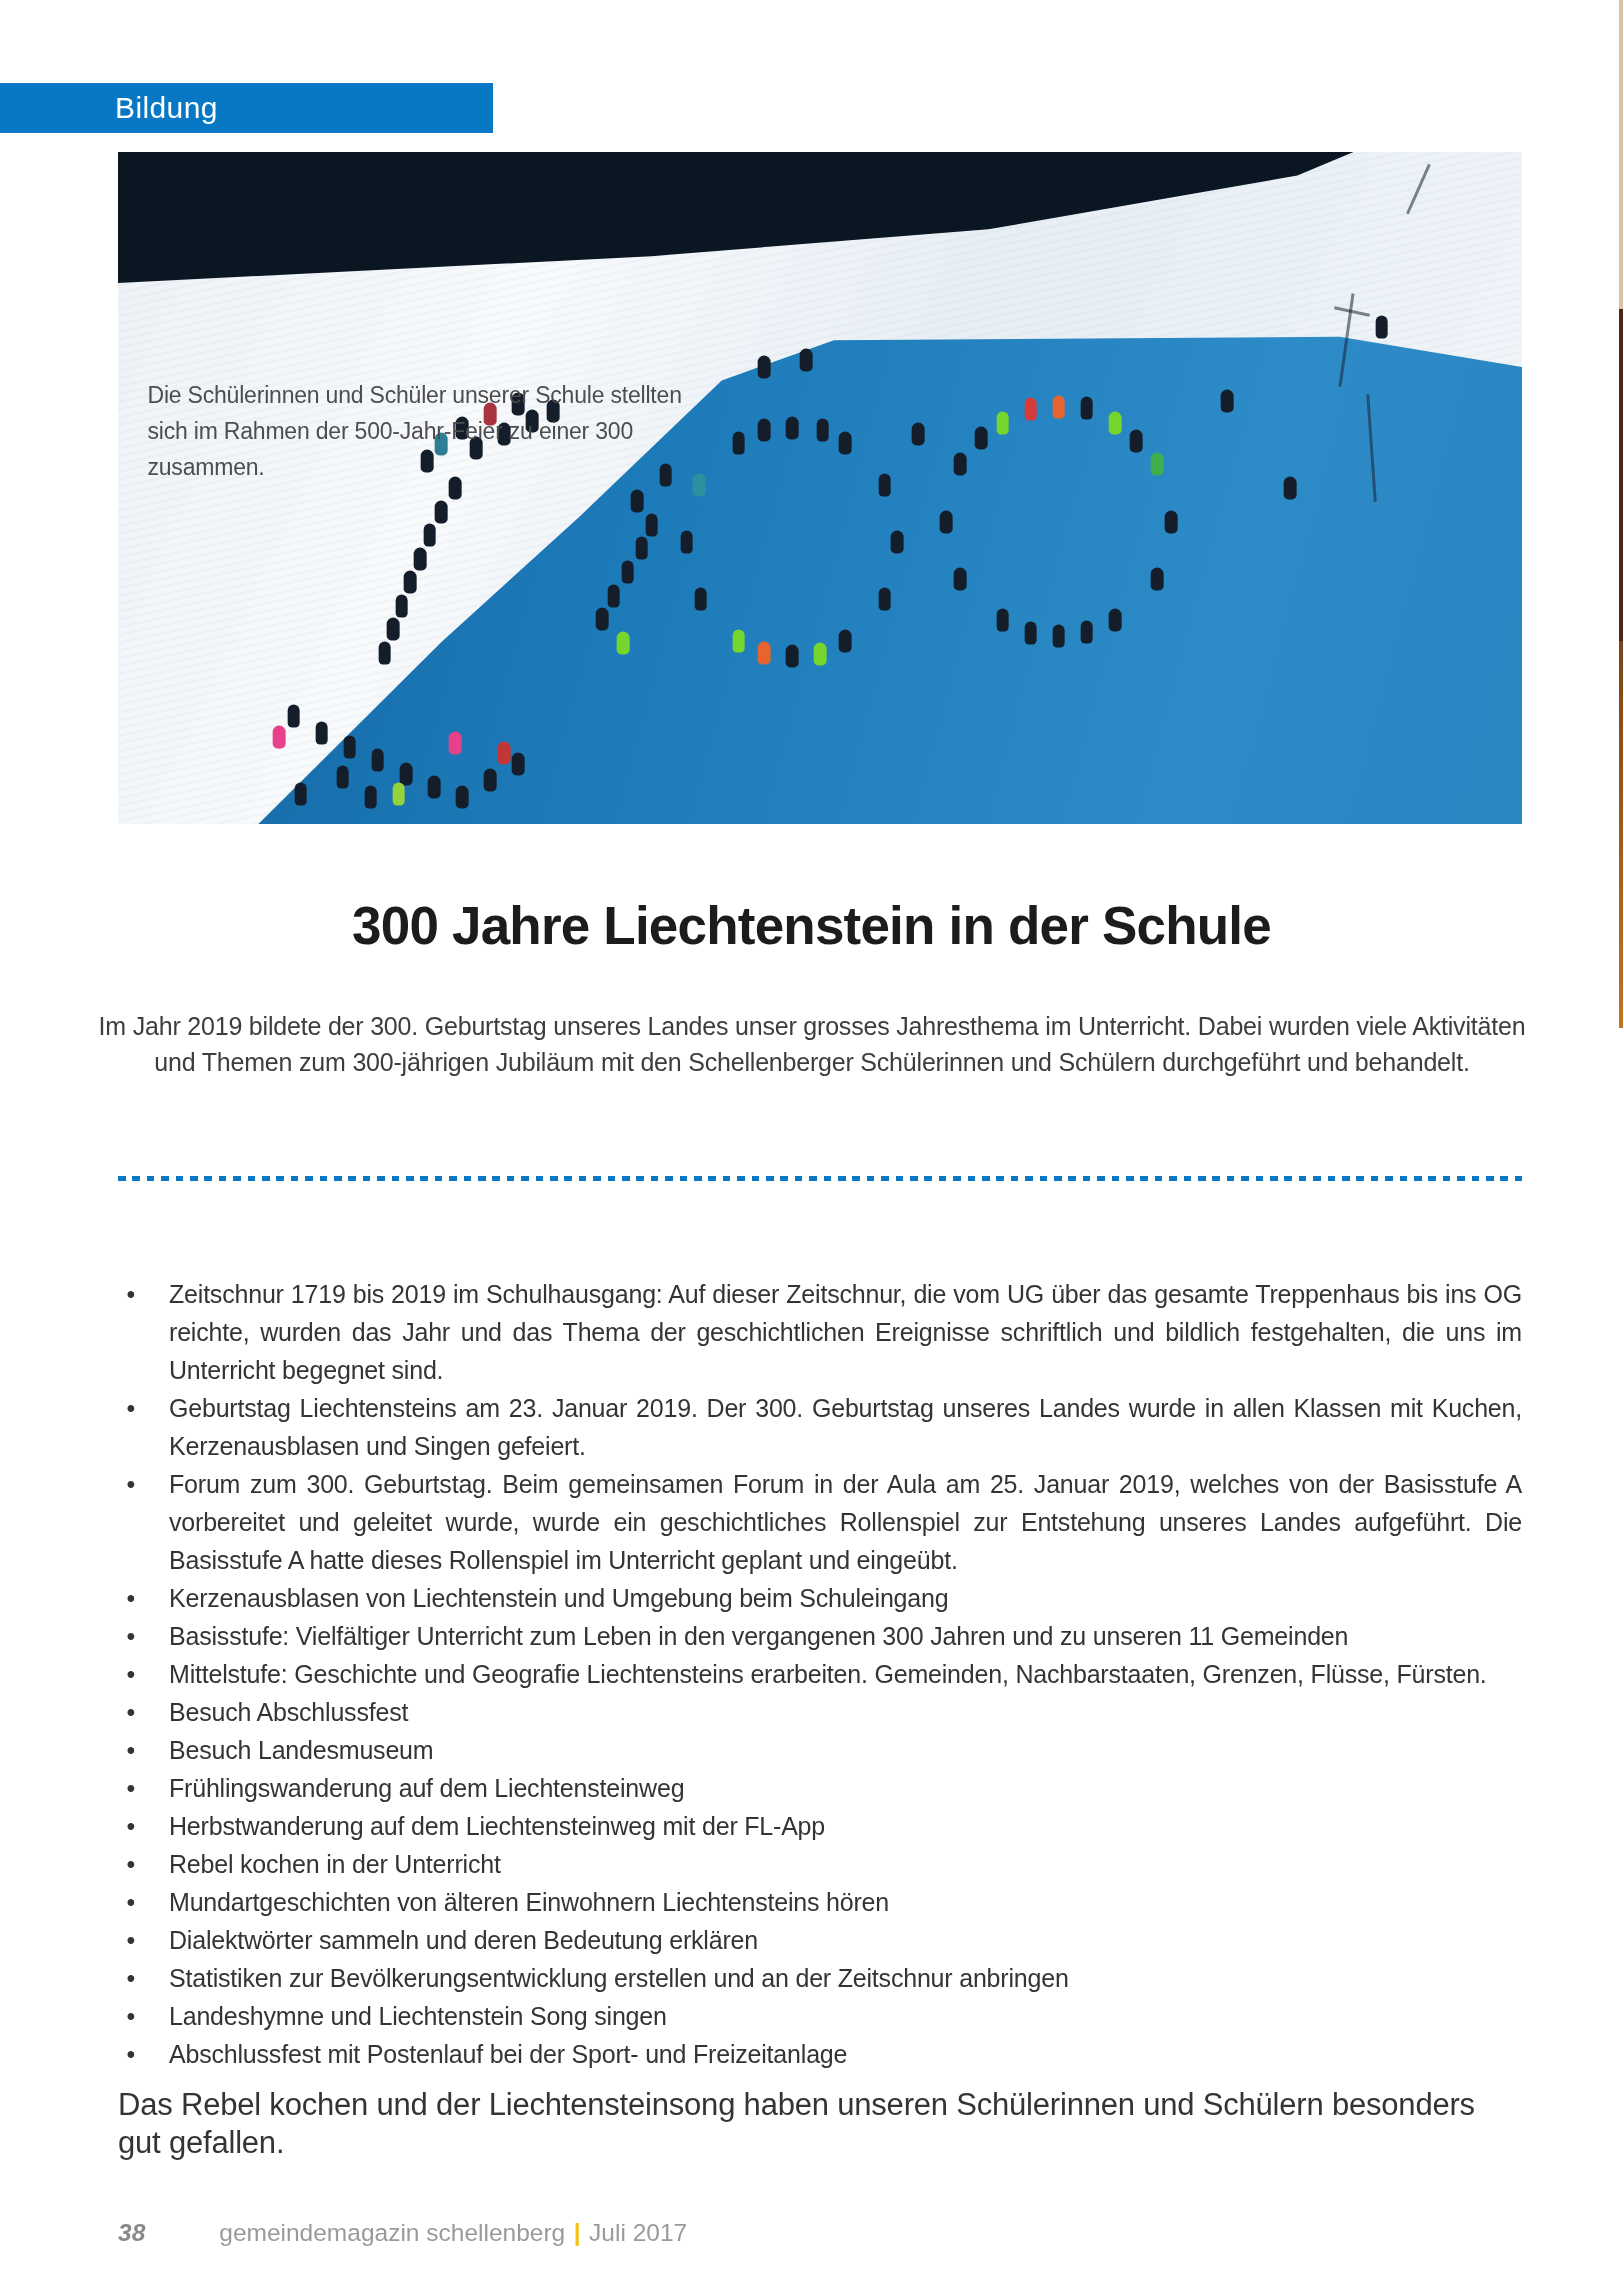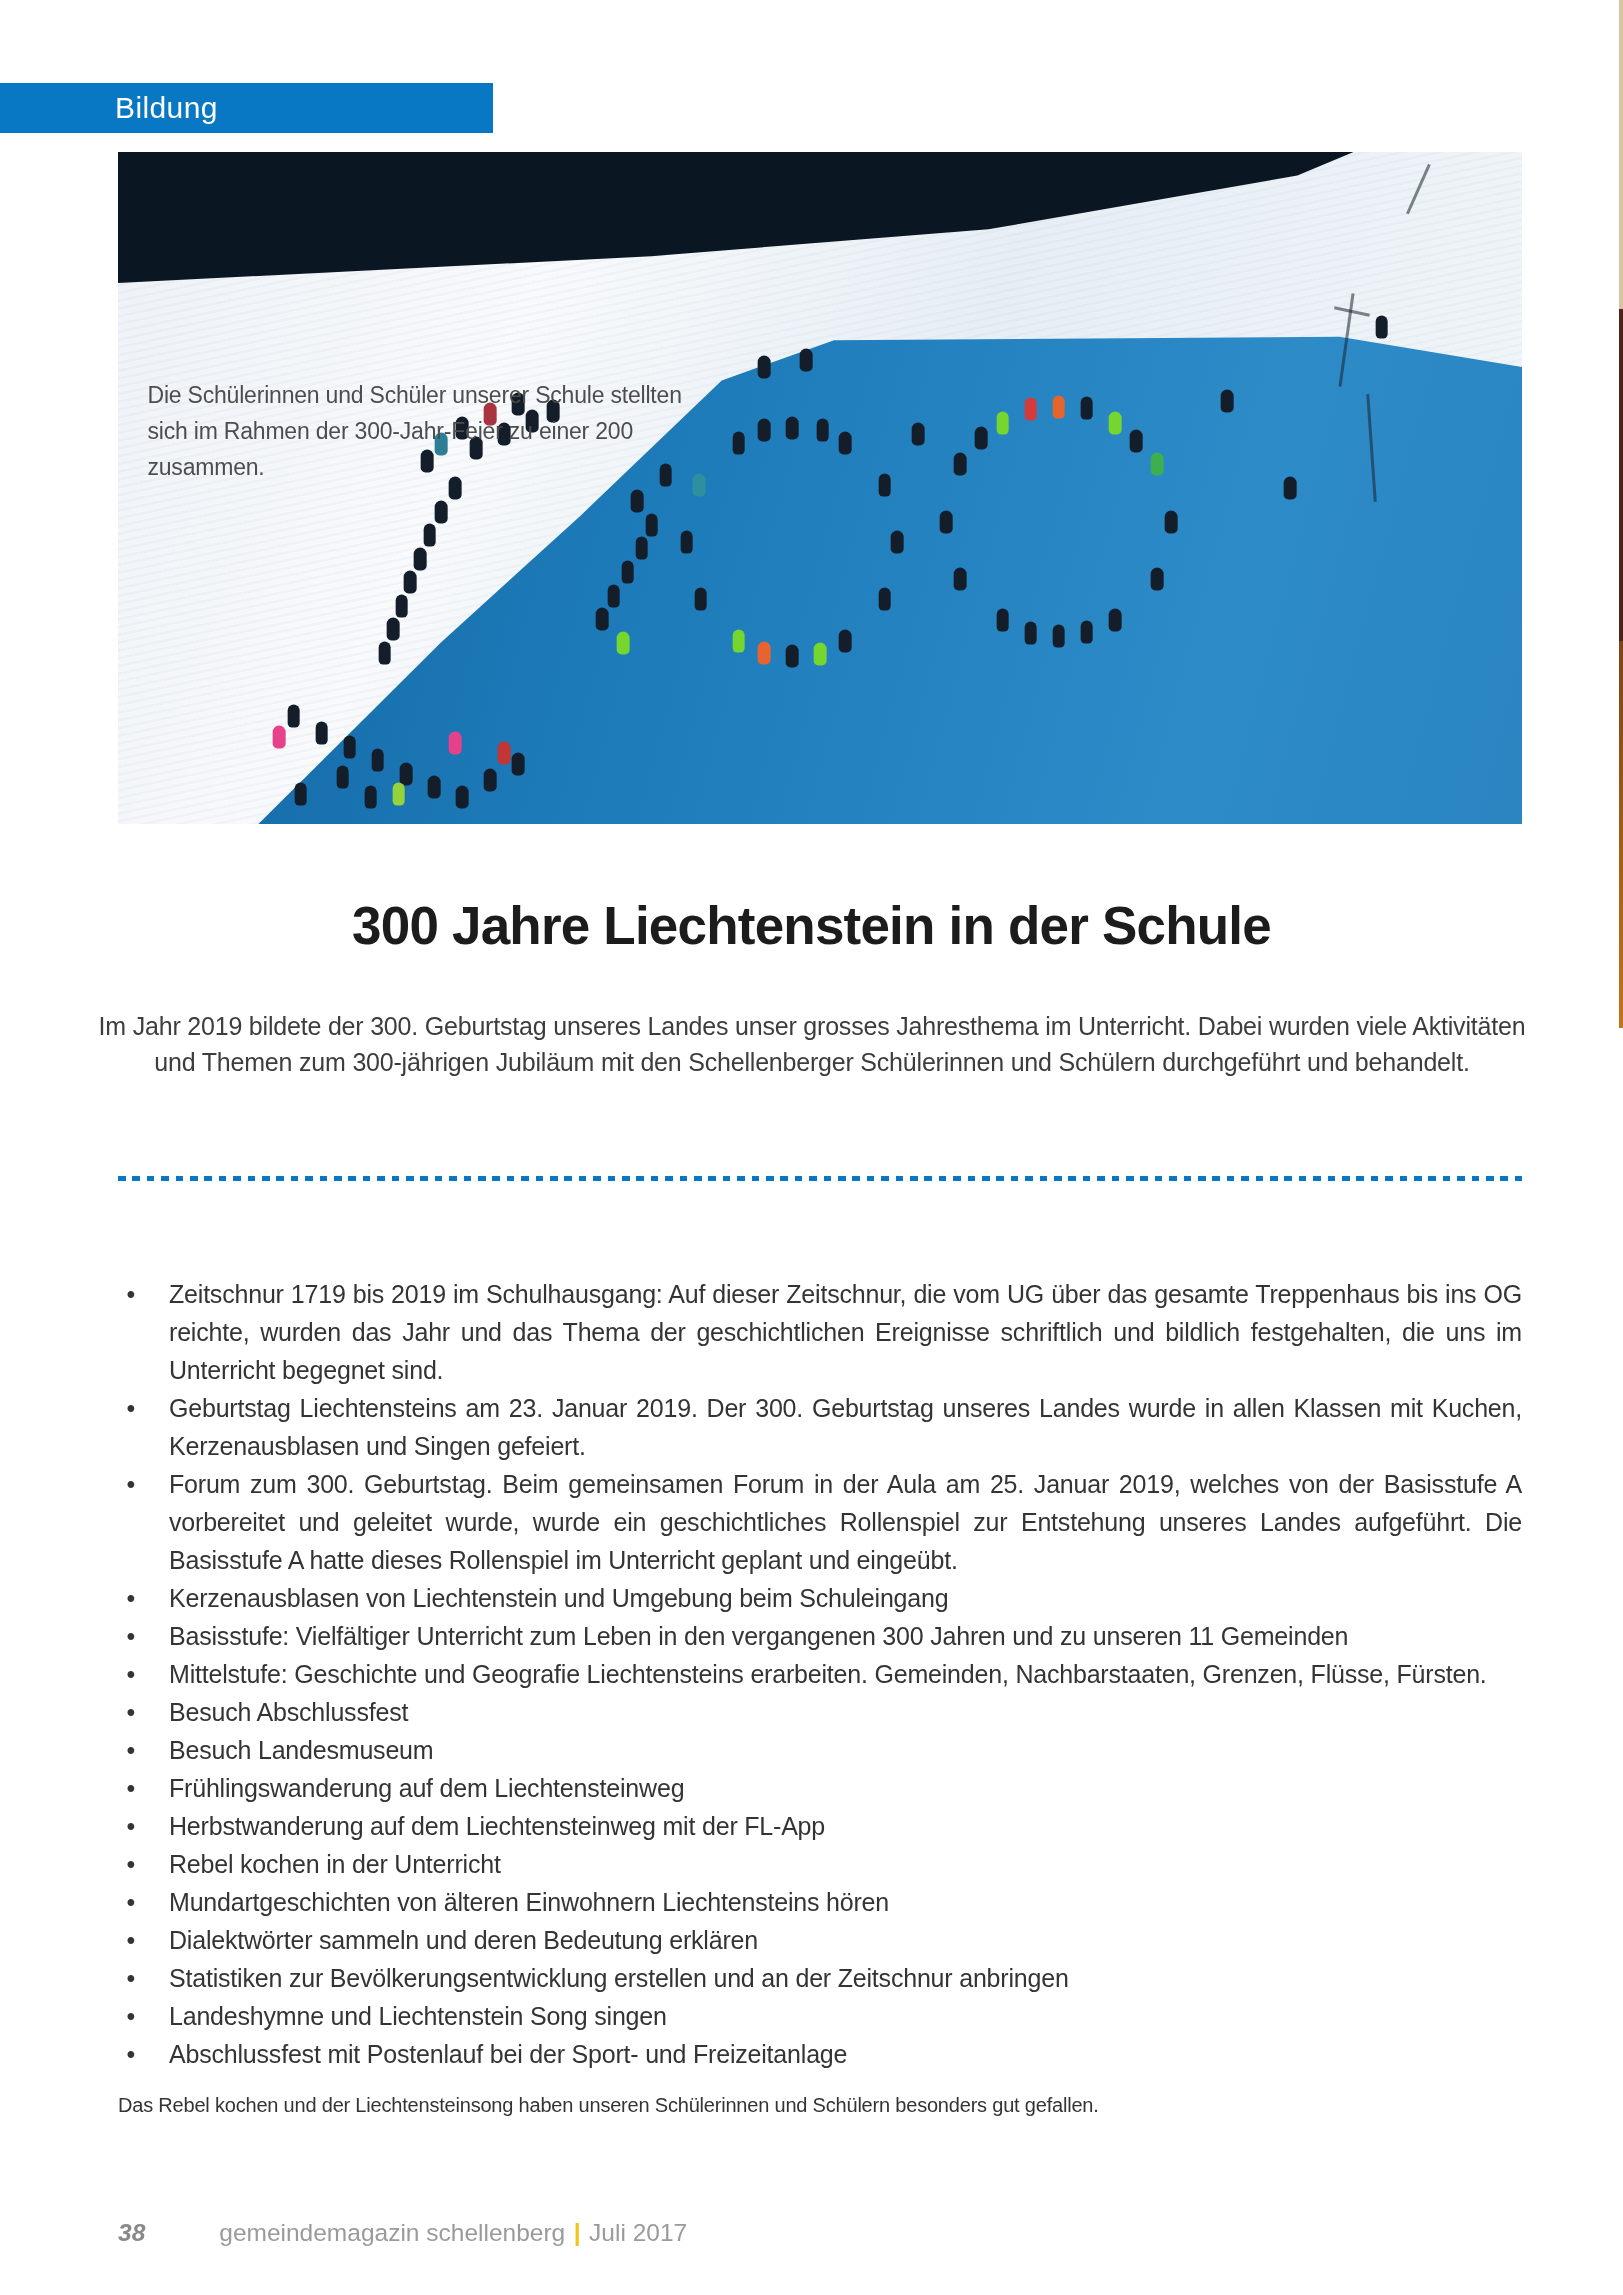--- a/index.html
+++ b/index.html
@@ -44,21 +44,21 @@
   .divider { position:absolute; top:1176px; left:118px; width:1404px; height:5px;
              background:repeating-linear-gradient(90deg, var(--divider_blue,#0878c4) 0 7.6px, transparent 7.6px 14.4px); }
 
   
   .bullets { position:absolute; top:1275px; left:118px; width:1404px; list-style:none;
              font-size:25px; line-height:38px; color:#343434; letter-spacing:-0.2px; }
   .bullets li { position:relative; padding-left:51px; text-align:justify; }
   .bullets .marker { position:absolute; left:8.5px; top:0; }
 
   .closing { position:absolute; top:2086px; left:118px; width:1404px;
-             font-size:20px; line-height:38px; color:#343434; letter-spacing:-0.2px; }
+             font-size:31px; line-height:38px; color:#343434; letter-spacing:-0.2px; }
 
   
   .footer { position:absolute; top:2219px; left:118px; display:flex; align-items:baseline;
             font-size:24.5px; color:#9a9a9a; }
   .footer .pagenum { font-weight:700; color:#898989;font-style:italic; }
   .footer .mag { margin-left:74px; }
   .footer .pipe { margin:0 8.5px; color:var(--footer_pipe_yellow,#f0c419); font-weight:700; }
 
   
   .edge { position:absolute; right:0; top:0; width:4.2px; }
@@ -159,21 +159,21 @@
         <div class="kid" style="left: 69%; top: 38.1%;"></div>
         <div class="kid" style="left: 65%; top: 71.6%;"></div>
         <div class="kid" style="left: 69%; top: 71.5%;"></div>
         <div class="kid" style="left: 61.5%; top: 42.5%;"></div>
         <div class="kid" style="left: 72.5%; top: 43%;"></div>
         <div class="kid" style="left: 57%; top: 42%;"></div>
         <div class="kid" style="left: 79%; top: 37%;"></div>
         <div class="kid" style="left: 83.5%; top: 50%;"></div>
         <div class="kid" style="left: 90%; top: 26%;"></div>
       </div>
-    <figcaption class="photo-caption">Die Schülerinnen und Schüler unserer Schule stellten sich im Rahmen der 300-Jahr-Feier zu einer 200 zusammen.</figcaption>
+    <figcaption class="photo-caption">Die Schülerinnen und Schüler unserer Schule stellten sich im Rahmen der 500-Jahr-Feier zu einer 300 zusammen.</figcaption>
   </figure>
 
   <h1 class="headline">300 Jahre Liechtenstein in der Schule</h1>
 
   <p class="intro">Im Jahr 2019 bildete der 300. Geburtstag unseres Landes unser grosses Jahresthema im Unterricht. Dabei wurden viele Aktivitäten und Themen zum 300-jährigen Jubiläum mit den Schellenberger Schülerinnen und Schülern durchgeführt und behandelt.</p>
 
   <div class="divider"></div>
 
   <ul class="bullets">
       <li><span class="marker">•</span><span>Zeitschnur 1719 bis 2019 im Schulhausgang: Auf dieser Zeitschnur, die vom UG über das gesamte Treppenhaus bis ins OG reichte, wurden das Jahr und das Thema der geschichtlichen Ereignisse schriftlich und bildlich festgehalten, die uns im Unterricht begegnet sind.</span></li>

